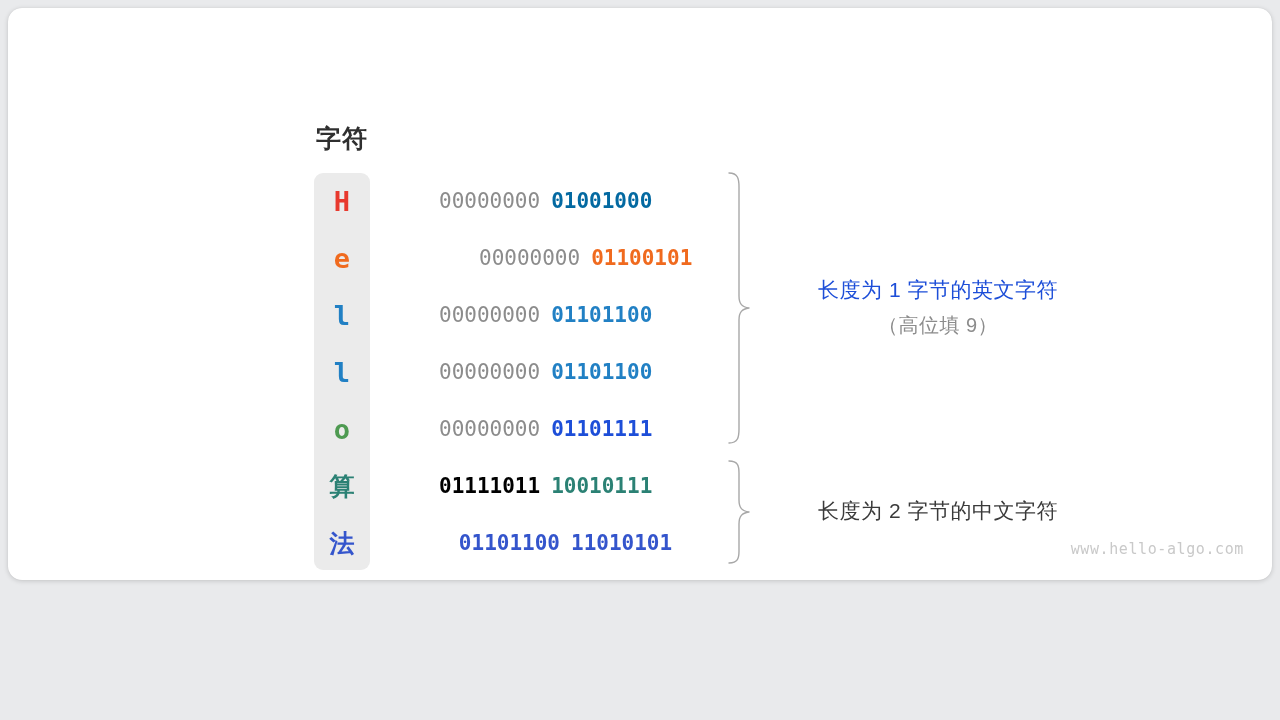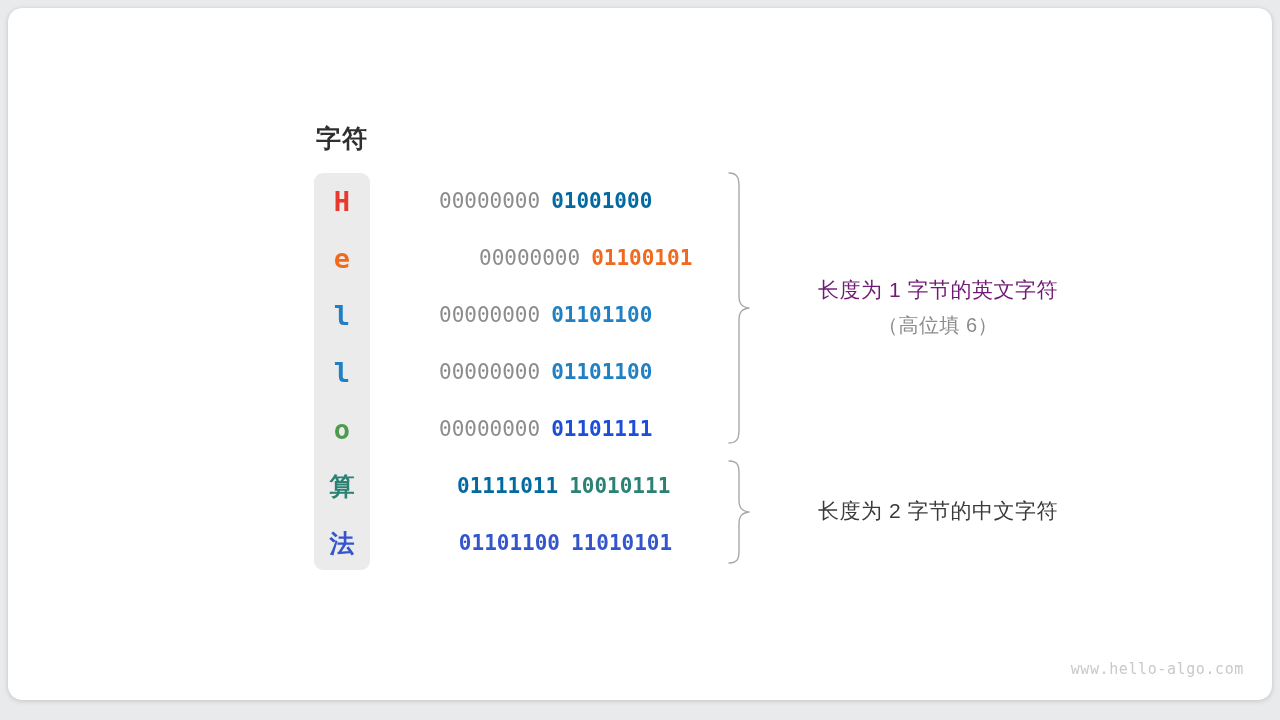--- a/index.html
+++ b/index.html
@@ -17,21 +17,21 @@
     width: 1280px;
     height: 720px;
     background: #e9eaec;
   }
 
   #card {
     position: absolute;
     left: 8px;
     top: 8px;
     width: 1264px;
-    height: 692px;
+    height: 572px;
     background: #ffffff;
     border-radius: 14px;
     box-shadow: 0 1px 5px rgba(0,0,0,0.16), 0 0 1px rgba(0,0,0,0.10);
     overflow: hidden;
   }
 
   
   .col-header {
     position: absolute;
     font-weight: bold;
@@ -157,36 +157,36 @@
         <div class="bin-row" style="top: 165px;"><span class="byte-hi">00000000</span><span class="byte-gap"></span><span class="byte-lo" style="color: #0369a1;">01001000</span></div>
         <div class="char-cell latin" style="top: 222px; color: rgb(240, 106, 30);">e</div>
         <div class="bin-row" style="top: 222px; margin-left: 40px;"><span class="byte-hi">00000000</span><span class="byte-gap"></span><span class="byte-lo" style="color: rgb(240, 106, 30);">01100101</span></div>
         <div class="char-cell latin" style="top: 279px; color: rgb(33, 128, 196);">l</div>
         <div class="bin-row" style="top: 279px;"><span class="byte-hi">00000000</span><span class="byte-gap"></span><span class="byte-lo" style="color: rgb(33, 128, 196);">01101100</span></div>
         <div class="char-cell latin" style="top: 336px; color: rgb(33, 128, 196);">l</div>
         <div class="bin-row" style="top: 336px;"><span class="byte-hi">00000000</span><span class="byte-gap"></span><span class="byte-lo" style="color: rgb(33, 128, 196);">01101100</span></div>
         <div class="char-cell latin" style="top: 393px; color: rgb(78, 154, 81);">o</div>
         <div class="bin-row" style="top: 393px;"><span class="byte-hi">00000000</span><span class="byte-gap"></span><span class="byte-lo" style="color: #1d4ed8;">01101111</span></div>
         <div class="char-cell han" style="top: 450px; color: rgb(43, 129, 116);">算</div>
-        <div class="bin-row" style="top: 450px;"><span class="byte-hi colored" style="color: #0369a1; margin-left: 18px;">01111011</span><span class="byte-gap"></span><span class="byte-lo" style="color: rgb(43, 129, 116);">10010111</span></div>
+        <div class="bin-row" style="top: 450px;"><span class="byte-hi colored" style="color: #000000;">01111011</span><span class="byte-gap"></span><span class="byte-lo" style="color: rgb(43, 129, 116);">10010111</span></div>
         <div class="char-cell han" style="top: 507px; color: rgb(52, 85, 204);">法</div>
         <div class="bin-row" style="top: 507px; text-align: center;"><span class="byte-hi colored" style="color: rgb(52, 85, 204);">01101100</span><span class="byte-gap"></span><span class="byte-lo" style="color: rgb(52, 85, 204);">11010101</span></div>
       </div>
 
     <svg class="brace-svg" id="brace-1" style="left:718px; top:160px;" width="30" height="290" viewBox="0 0 30 290">
       <path id="brace-1-path" fill="none" stroke="#a8a8a8" stroke-width="1.4" stroke-linecap="round" stroke-linejoin="round" d="M 3 5 C 12 5, 13 11, 13 19 L 13 128 C 13 136, 16 139, 23 140 C 16 141, 13 144, 13 152 L 13 261 C 13 269, 12 275, 3 275"></path>
     </svg>
 
     <svg class="brace-svg" id="brace-2" style="left:718px; top:448px;" width="30" height="120" viewBox="0 0 30 120">
       <path id="brace-2-path" fill="none" stroke="#a8a8a8" stroke-width="1.4" stroke-linecap="round" stroke-linejoin="round" d="M 3 5 C 12 5, 13 10, 13 17 L 13 44 C 13 52, 16 55, 23 56 C 16 57, 13 60, 13 68 L 13 95 C 13 102, 12 107, 3 107"></path>
     </svg>
 
     <div class="annot" id="annot-1" style="left:770px; top:268px; width:320px;">
-      <div class="annot-main" style="color: #701a75;">长度为 1 字节的英文字符</div>
-      <div class="annot-sub" style="color: rgb(140, 140, 140);">（高位填 6）</div>
+      <div class="annot-main" style="color: #1d4ed8;">长度为 1 字节的英文字符</div>
+      <div class="annot-sub" style="color: rgb(140, 140, 140);">（高位填 9）</div>
     </div>
 
     <div class="annot" id="annot-2" style="left:770px; top:489px; width:320px;">
       <div class="annot-main" style="color: rgb(58, 58, 58);">长度为 2 字节的中文字符</div>
     </div>
 
     <div id="watermark">www.hello-algo.com</div>
 
   </div>
 </div>

